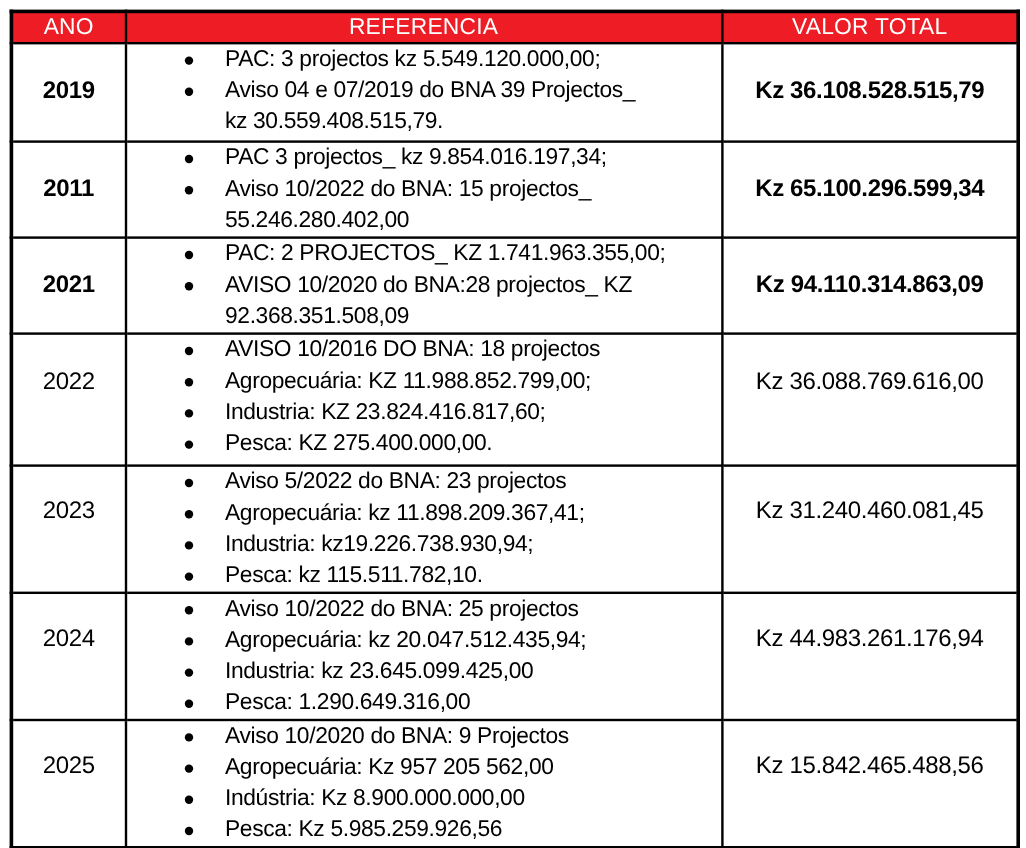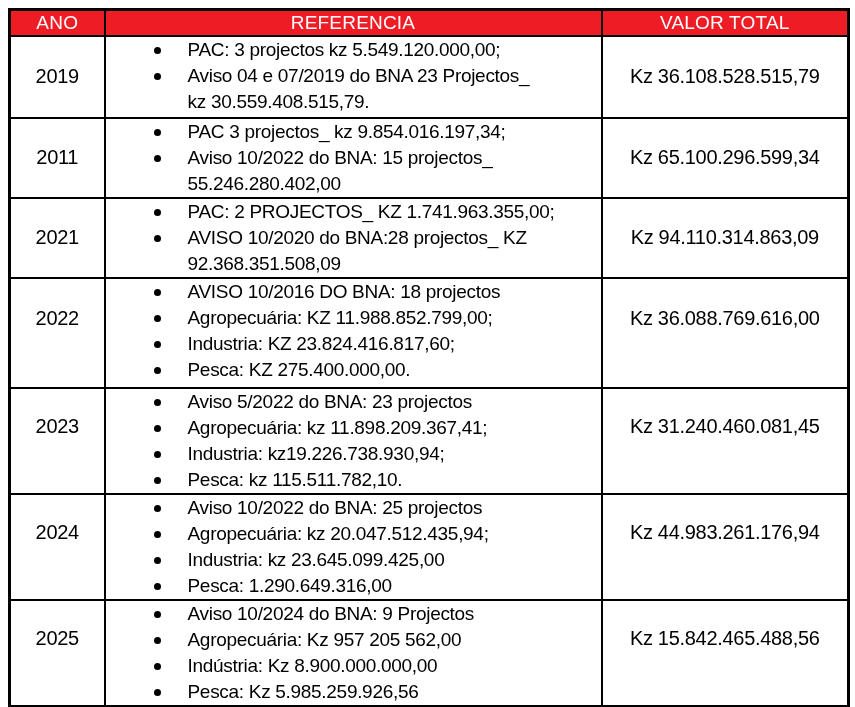--- a/index.html
+++ b/index.html
@@ -44,21 +44,21 @@
   tr.h80  { height: 80px; }
   tr.h110 { height: 110px; }
   tr.h105 { height: 105px; }
   tr.h104 { height: 104px; }
   td.ano, td.valor {
     text-align: center;
     vertical-align: middle;
     font-size: 20px;
     letter-spacing: -0.3px;
   }
-  tr.r3 td.ano, tr.r3 td.valor { padding-bottom: 0; }
+  tr.r3 td.ano, tr.r3 td.valor { padding-bottom: 0; font-weight: bold; }
   tr.r4 td.ano, tr.r4 td.valor { padding-bottom: 28px; margin-top: 48px; }
   td.ref {
     vertical-align: top;
     padding: 0 4px 0 0;
     font-size: 19px;
   }
   .li {
     display: flex;
     align-items: flex-start;
     line-height: 26px;
@@ -96,21 +96,21 @@
 
     <tr class="r3 h82">
       <td class="ano">2019</td>
       <td class="ref">
         <div class="li">
             <span class="dot"></span>
             <span class="li-text">PAC: 3 projectos kz 5.549.120.000,00;</span>
           </div>
         <div class="li">
             <span class="dot"></span>
-            <span class="li-text">Aviso 04 e 07/2019 do BNA 23 Projectos_
+            <span class="li-text">Aviso 04 e 07/2019 do BNA 39 Projectos_
 kz 30.559.408.515,79.</span>
           </div>
       </td>
       <td class="valor">Kz 36.108.528.515,79</td>
     </tr>
 
     <tr class="r3 h80">
       <td class="ano">2011</td>
       <td class="ref">
         <div class="li">
@@ -209,21 +209,21 @@
           </div>
       </td>
       <td class="valor">Kz 44.983.261.176,94</td>
     </tr>
 
     <tr class="r4 h104">
       <td class="ano">2025</td>
       <td class="ref">
         <div class="li">
             <span class="dot"></span>
-            <span class="li-text">Aviso 10/2024 do BNA: 9 Projectos</span>
+            <span class="li-text">Aviso 10/2020 do BNA: 9 Projectos</span>
           </div>
         <div class="li">
             <span class="dot"></span>
             <span class="li-text">Agropecuária: Kz 957 205 562,00</span>
           </div>
         <div class="li">
             <span class="dot"></span>
             <span class="li-text">Indústria: Kz 8.900.000.000,00</span>
           </div>
         <div class="li">

